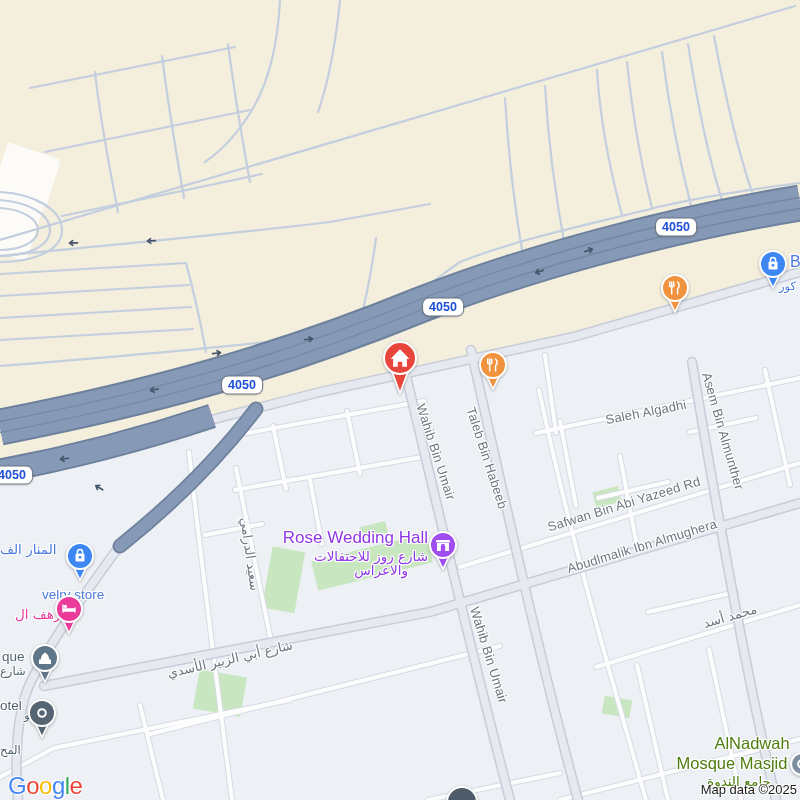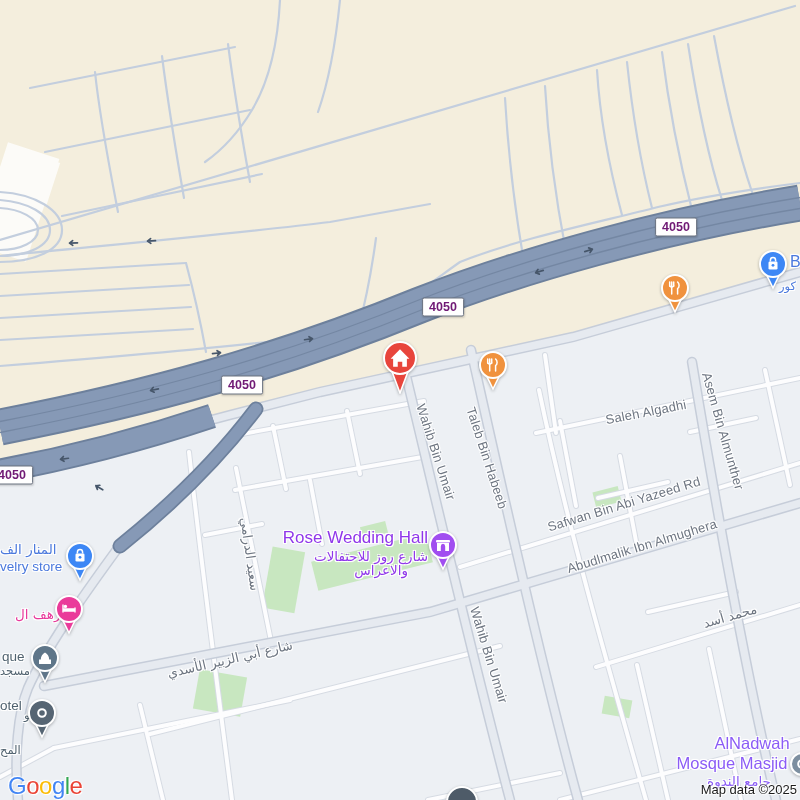--- a/index.html
+++ b/index.html
@@ -9,28 +9,28 @@
   svg{display:block}
   .lbl{position:absolute;white-space:nowrap;color:#6d7581;font-size:13px;
        text-shadow:0 0 2px #fff,0 0 3px #fff,1px 1px 0 #fff,-1px -1px 0 #fff,1px -1px 0 #fff,-1px 1px 0 #fff;
        pointer-events:none;}
   .ar{font-family:"DejaVu Sans",sans-serif;}
   .street{color:#6d7581;font-size:13px;letter-spacing:.2px;}
   .poi-purple{color:#9037ea;padding-left:24px;}
   .poi-blue{color:#4b79dd;}
   .poi-pink{color:#e8389b;}
   .poi-slate{color:#50626f;}
-  .locality{color:#8b5cf6;font-size:16.5px;text-align:right;}
+  .locality{color:#4d7c0f;font-size:16.5px;text-align:right;}
   .big{font-size:17px;font-weight:500;}
   .md{font-size:13.5px;}
   .sm{font-size:11.5px;}
   .b16{font-size:16px;font-weight:500;}
   .badge{position:absolute;transform:translate(-50%,-50%);background:#fff;border:1.5px solid #6b7280;
-         border-radius:2px;padding:0 6px;height:17px;line-height:17px;font-size:12.5px;font-weight:bold;
-         color:#701a75;box-shadow:0 1px 2px rgba(0,0,0,.15);}
+         border-radius:7px;padding:0 6px;height:17px;line-height:17px;font-size:12.5px;font-weight:bold;
+         color:#1d4ed8;box-shadow:0 1px 2px rgba(0,0,0,.15);}
   .pin{position:absolute;filter:drop-shadow(0 1px 1.5px rgba(60,64,67,.4));}
   #google-logo{position:absolute;left:8px;top:772px;font-size:24px;font-weight:500;letter-spacing:-.5px;
        text-shadow:0 0 2px #fff,0 0 3px #fff,1px 1px 0 #fff,-1px -1px 0 #fff;}
   .lg0,.lg3{color:#4285F4}.lg1,.lg5{color:#EA4335}.lg2{color:#FBBC05}.lg4{color:#34A853}
   #attribution{position:absolute;right:3px;bottom:3px;font-size:13px;color:#1b1b1b;
        text-shadow:0 0 2px #fff,0 0 3px #fff,1px 1px 0 #fff,-1px -1px 0 #fff;}
 </style>
 </head>
 <body>
 
@@ -210,24 +210,24 @@
       <div class="lbl street" style="left: 646px; top: 412px; transform: translate(-50%, -50%) rotate(-11deg);">Saleh Algadhi</div>
       <div class="lbl street" style="left: 624px; top: 504px; transform: translate(-50%, -50%) rotate(-17deg);">Safwan Bin Abi Yazeed Rd</div>
       <div class="lbl street" style="left: 642px; top: 546px; transform: translate(-50%, -50%) rotate(-17deg);">Abudlmalik Ibn Almughera</div>
       <div class="lbl street ar" style="left: 730px; top: 616px; transform: translate(-50%, -50%) rotate(-16deg);">محمد أسد</div>
       <div class="lbl street ar" style="left: 250px; top: 554px; transform: translate(-50%, -50%) rotate(82deg);">سعيد الدرامي</div>
       <div class="lbl street ar" style="left: 230px; top: 659px; transform: translate(-50%, -50%) rotate(-13deg);">شارع أبي الزبير الأسدي</div>
       <div class="lbl poi-purple big" style="left: 428px; top: 538px; transform: translate(-100%, -50%) rotate(0deg);">Rose Wedding Hall</div>
       <div class="lbl poi-purple ar md" style="left: 428px; top: 556px; transform: translate(-100%, -50%) rotate(0deg);">شارع روز للاحتفالات</div>
       <div class="lbl poi-purple ar md" style="left: 408px; top: 570px; transform: translate(-100%, -50%) rotate(0deg);">والاعراس</div>
       <div class="lbl poi-blue ar md" style="left: 0px; top: 549px; transform: translate(0px, -50%) rotate(0deg);">المنار الف</div>
-      <div class="lbl poi-blue md" style="left: 0px; top: 566px; transform: translate(0px, -50%) rotate(0deg);">velry store</div>
+      <div class="lbl poi-blue md" style="left: 0px; top: 594px; transform: translate(0px, -50%) rotate(0deg); padding-left: 42px;">velry store</div>
       <div class="lbl poi-pink ar md" style="left: 0px; top: 614px; transform: translate(0px, -50%) rotate(0deg); margin-left: 15px;">رهف ال</div>
       <div class="lbl poi-slate md" style="left: 2px; top: 656px; transform: translate(0px, -50%) rotate(0deg);">que</div>
-      <div class="lbl poi-slate ar sm" style="left: 0px; top: 671px; transform: translate(0px, -50%) rotate(0deg);">مسجد</div>
+      <div class="lbl poi-slate ar sm" style="left: 0px; top: 671px; transform: translate(0px, -50%) rotate(0deg);">شارع</div>
       <div class="lbl poi-slate md" style="left: 0px; top: 705px; transform: translate(0px, -50%) rotate(0deg);">otel</div>
       <div class="lbl poi-slate ar sm" style="left: 24px; top: 715px; transform: translate(0px, -50%) rotate(0deg);">شقو</div>
       <div class="lbl poi-slate ar sm" style="left: 0px; top: 750px; transform: translate(0px, -50%) rotate(0deg);">المح</div>
       <div class="lbl poi-blue b16" style="left: 790px; top: 262px; transform: translate(0px, -50%) rotate(0deg);">B</div>
       <div class="lbl poi-blue ar sm" style="left: 779px; top: 286px; transform: translate(0px, -50%) rotate(0deg);">كور</div>
       <div class="lbl locality" style="left: 752px; top: 743px; transform: translate(-50%, -50%) rotate(0deg);">AlNadwah</div>
       <div class="lbl locality" style="left: 737px; top: 763px; transform: translate(-50%, -50%) rotate(0deg);">Mosque Masjid (</div>
       <div class="lbl locality ar md" style="left: 739px; top: 781px; transform: translate(-50%, -50%) rotate(0deg);">جامع الندوة</div>
       <div class="badge" style="left: 12px; top: 475px;">4050</div>
       <div class="badge" style="left: 242px; top: 385px;">4050</div>

